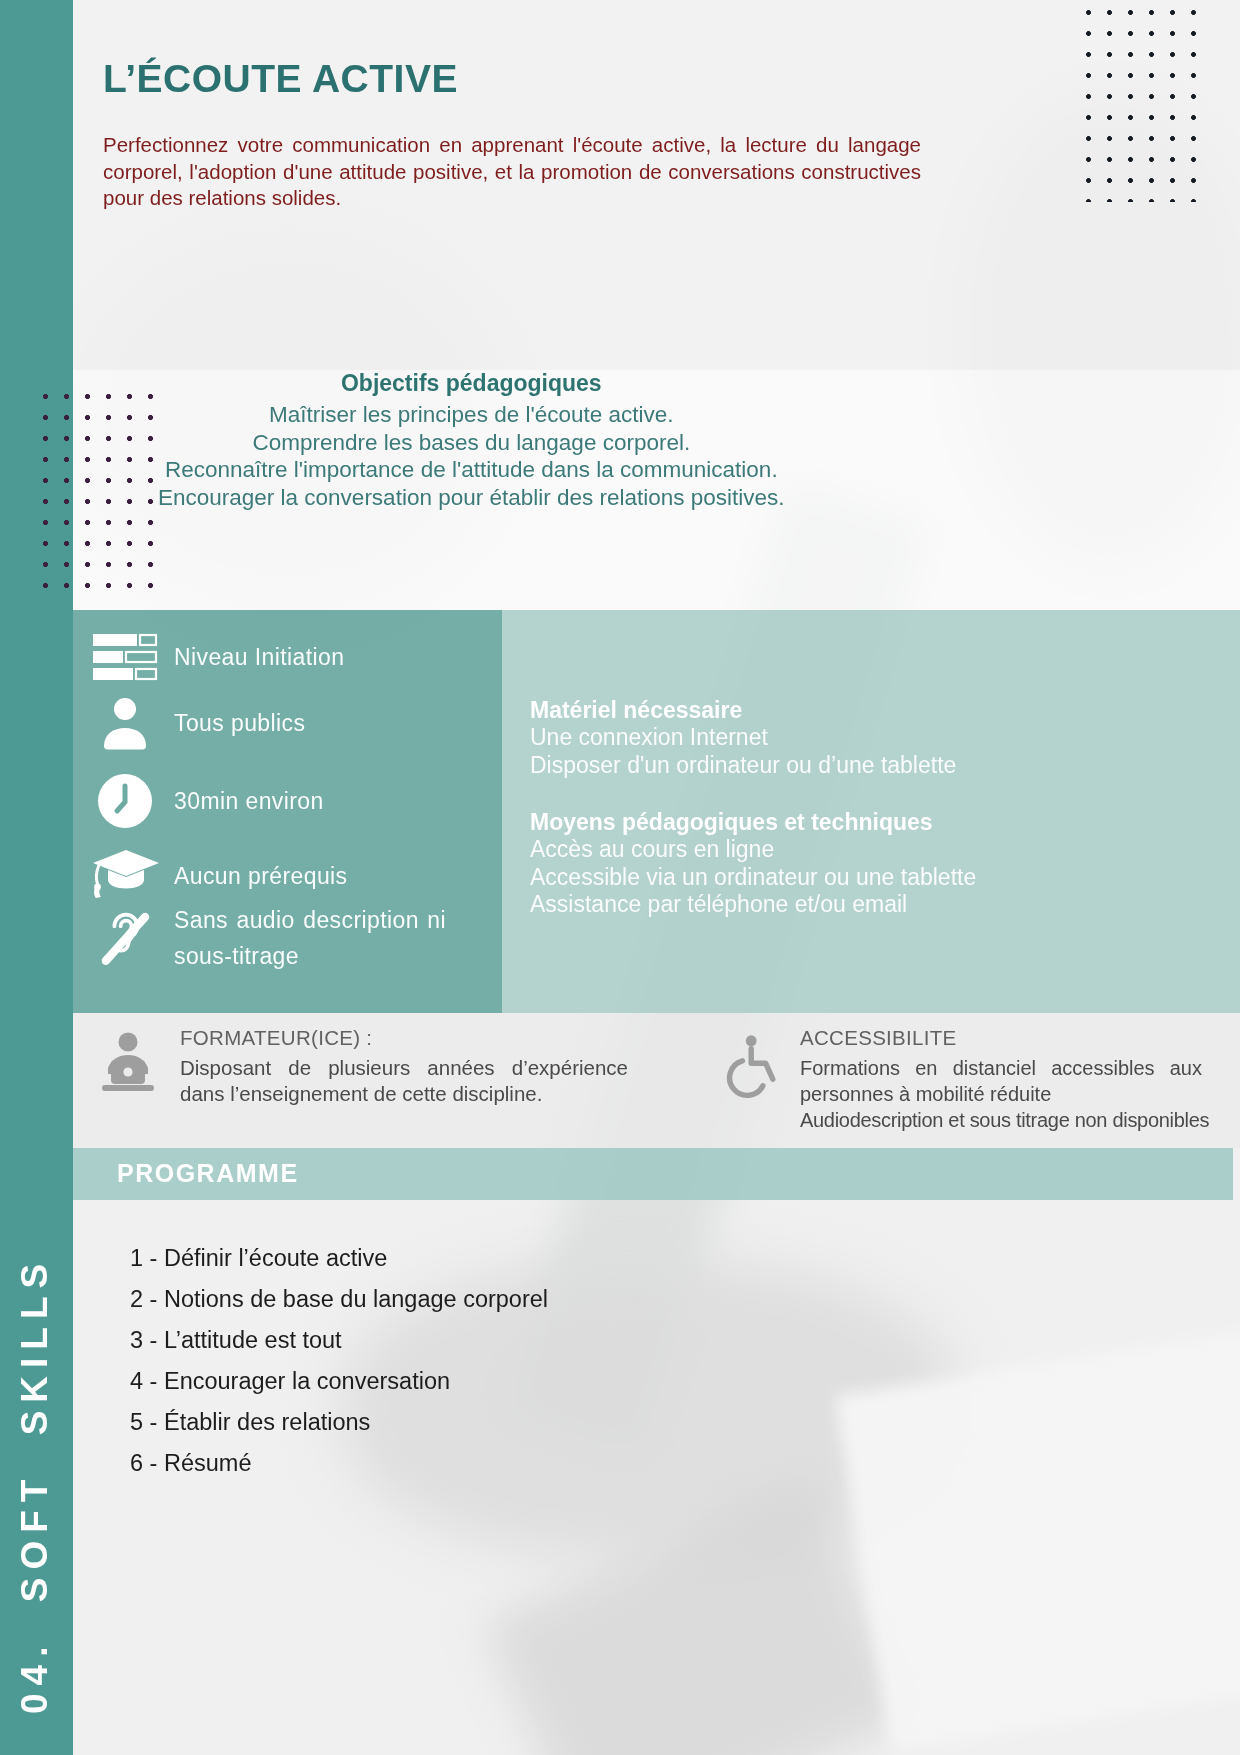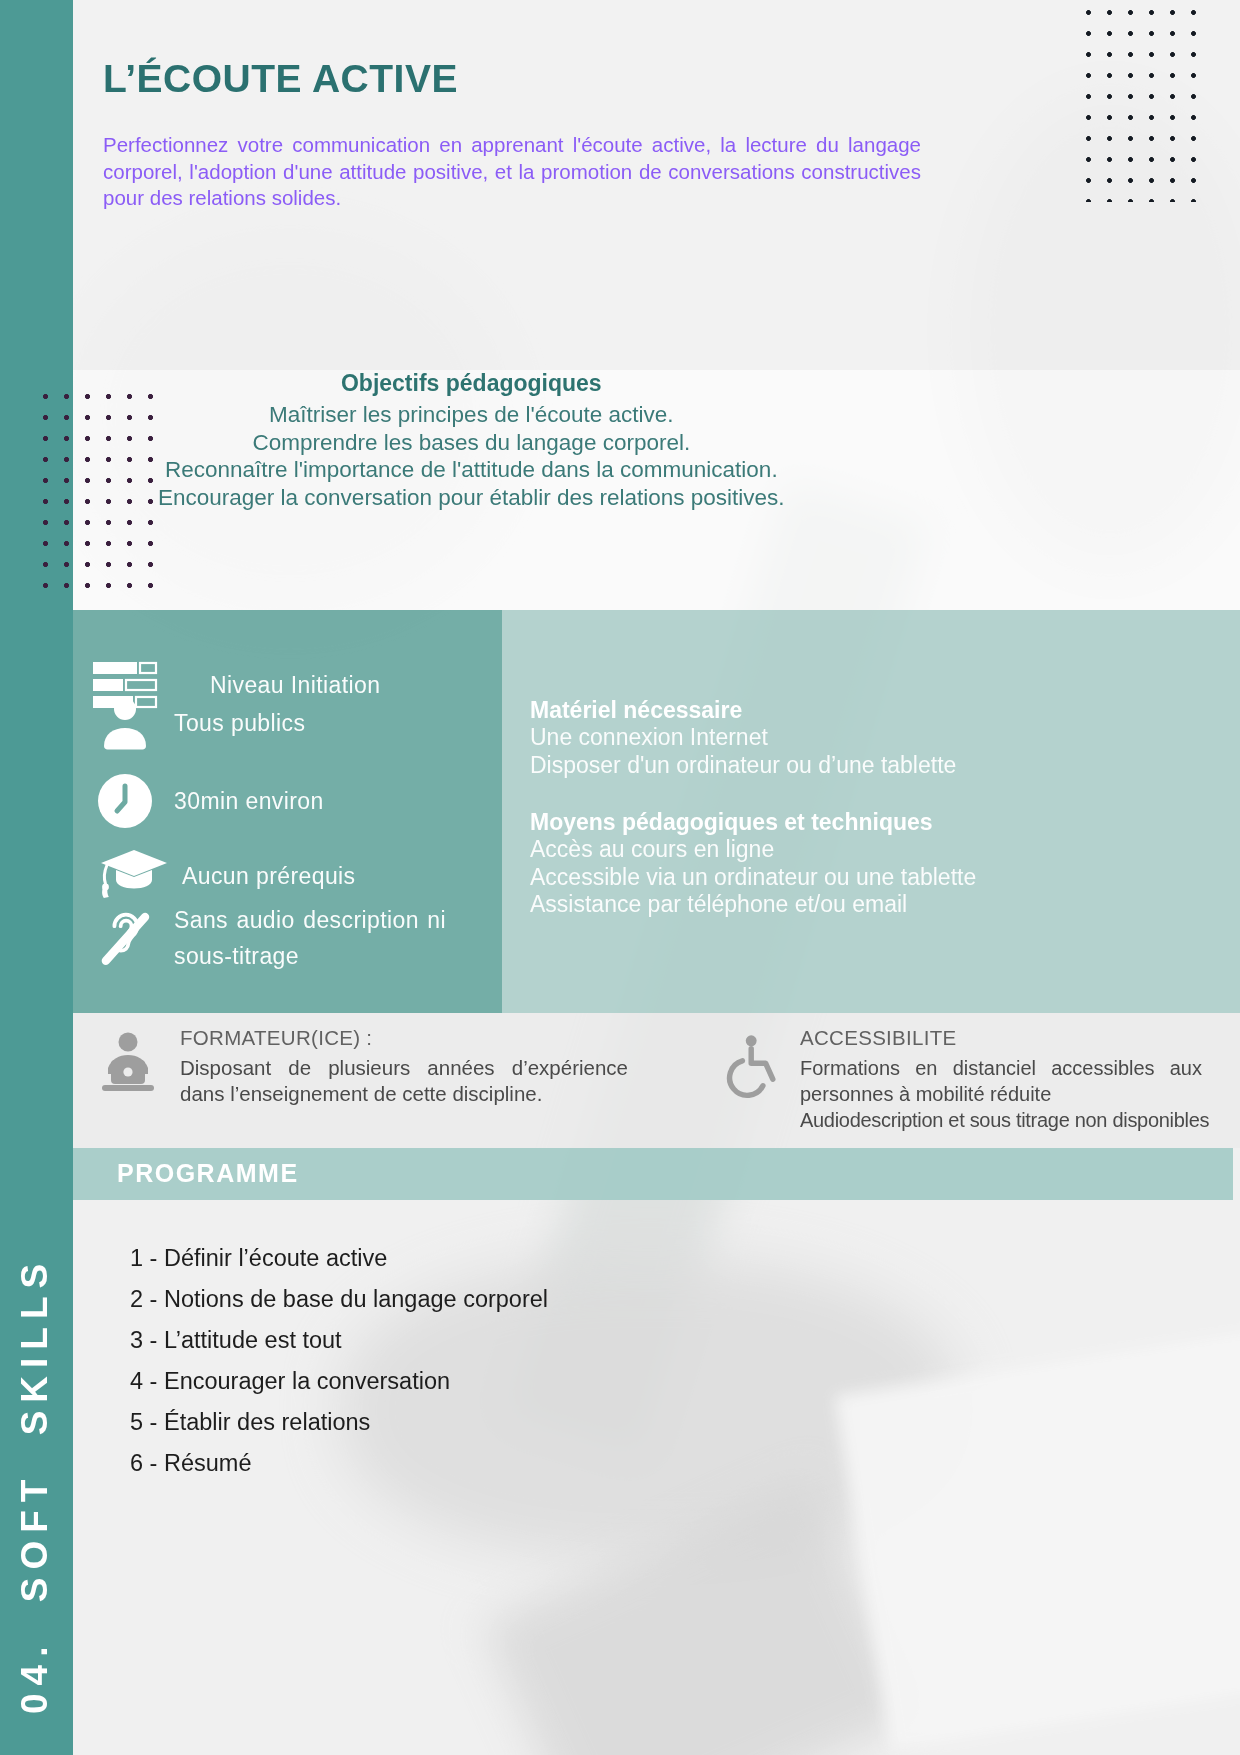--- a/index.html
+++ b/index.html
@@ -36,34 +36,34 @@
   
   .dots{position:absolute;z-index:4;background-repeat:repeat;}
   .dots-right{left:1078px;top:2px;width:126px;height:200px;
     background-image:radial-gradient(circle,#151b23 2.1px,rgba(0,0,0,0) 2.8px);background-size:21px 21px;}
   .dots-left{left:35px;top:386px;width:126px;height:211px;
     background-image:radial-gradient(circle,#3a1f3e 2.2px,rgba(0,0,0,0) 2.9px);background-size:21px 21px;}
   
   .page-title{position:absolute;left:103px;top:57px;z-index:5;
     font-size:39px;font-weight:800;color:#2b7170;letter-spacing:.5px;}
   .intro{position:absolute;left:103px;top:132px;width:818px;z-index:5;
-    font-size:20.5px;line-height:26.5px;color:#8b5cf6;text-align:justify;}
+    font-size:20.5px;line-height:26.5px;color:#7f1d1d;text-align:justify;}
   
   .objectifs-block{position:absolute;left:158px;top:370px;z-index:5;text-align:center;}
   .obj-heading{font-size:23px;font-weight:700;color:#2d7370;margin:0 0 4px 0;}
   .obj-item{font-size:22.5px;color:#3b7a78;line-height:27.5px;}
   
   .detail-row{position:absolute;display:flex;align-items:center;z-index:5;color:#fff;}
   .detail-icon{width:74px;display:flex;justify-content:center;flex:0 0 74px;}
   .detail-label{margin-left:12px;font-size:23px;font-weight:300;letter-spacing:.4px;color:rgba(255,255,255,0.96);}
   .detail-label.wrap{width:272px;text-align:justify;line-height:36px;}
-  .row-niveau{left:88px;top:660px;gap:36px;}
+  .row-niveau{left:88px;top:632px;}
   .row-public{left:88px;top:694px;justify-content:flex-end;}
   .row-duree{left:88px;top:772px;}
-  .row-prerequis{left:96px;top:846px;}
+  .row-prerequis{left:88px;top:846px;}
   .row-audio{left:88px;top:902px;}
   
   .info-panel{position:absolute;left:530px;top:696px;width:660px;z-index:5;color:#fff;}
   .panel-heading{font-size:23px;font-weight:700;line-height:28px;margin:0;color:#ffffff;}
   .panel-line{font-size:23px;font-weight:300;line-height:27.5px;color:rgba(255,255,255,0.93);}
   .panel-gap{height:29px;}
   
   .trainer-icon-box{position:absolute;left:90px;top:1030px;z-index:5;color:#9e9e9e;}
   .trainer-text{position:absolute;left:180px;top:1026px;width:448px;z-index:5;}
   .grey-heading{font-size:20.5px;color:#616161;letter-spacing:.3px;margin:0 0 5px 0;font-weight:400;}

